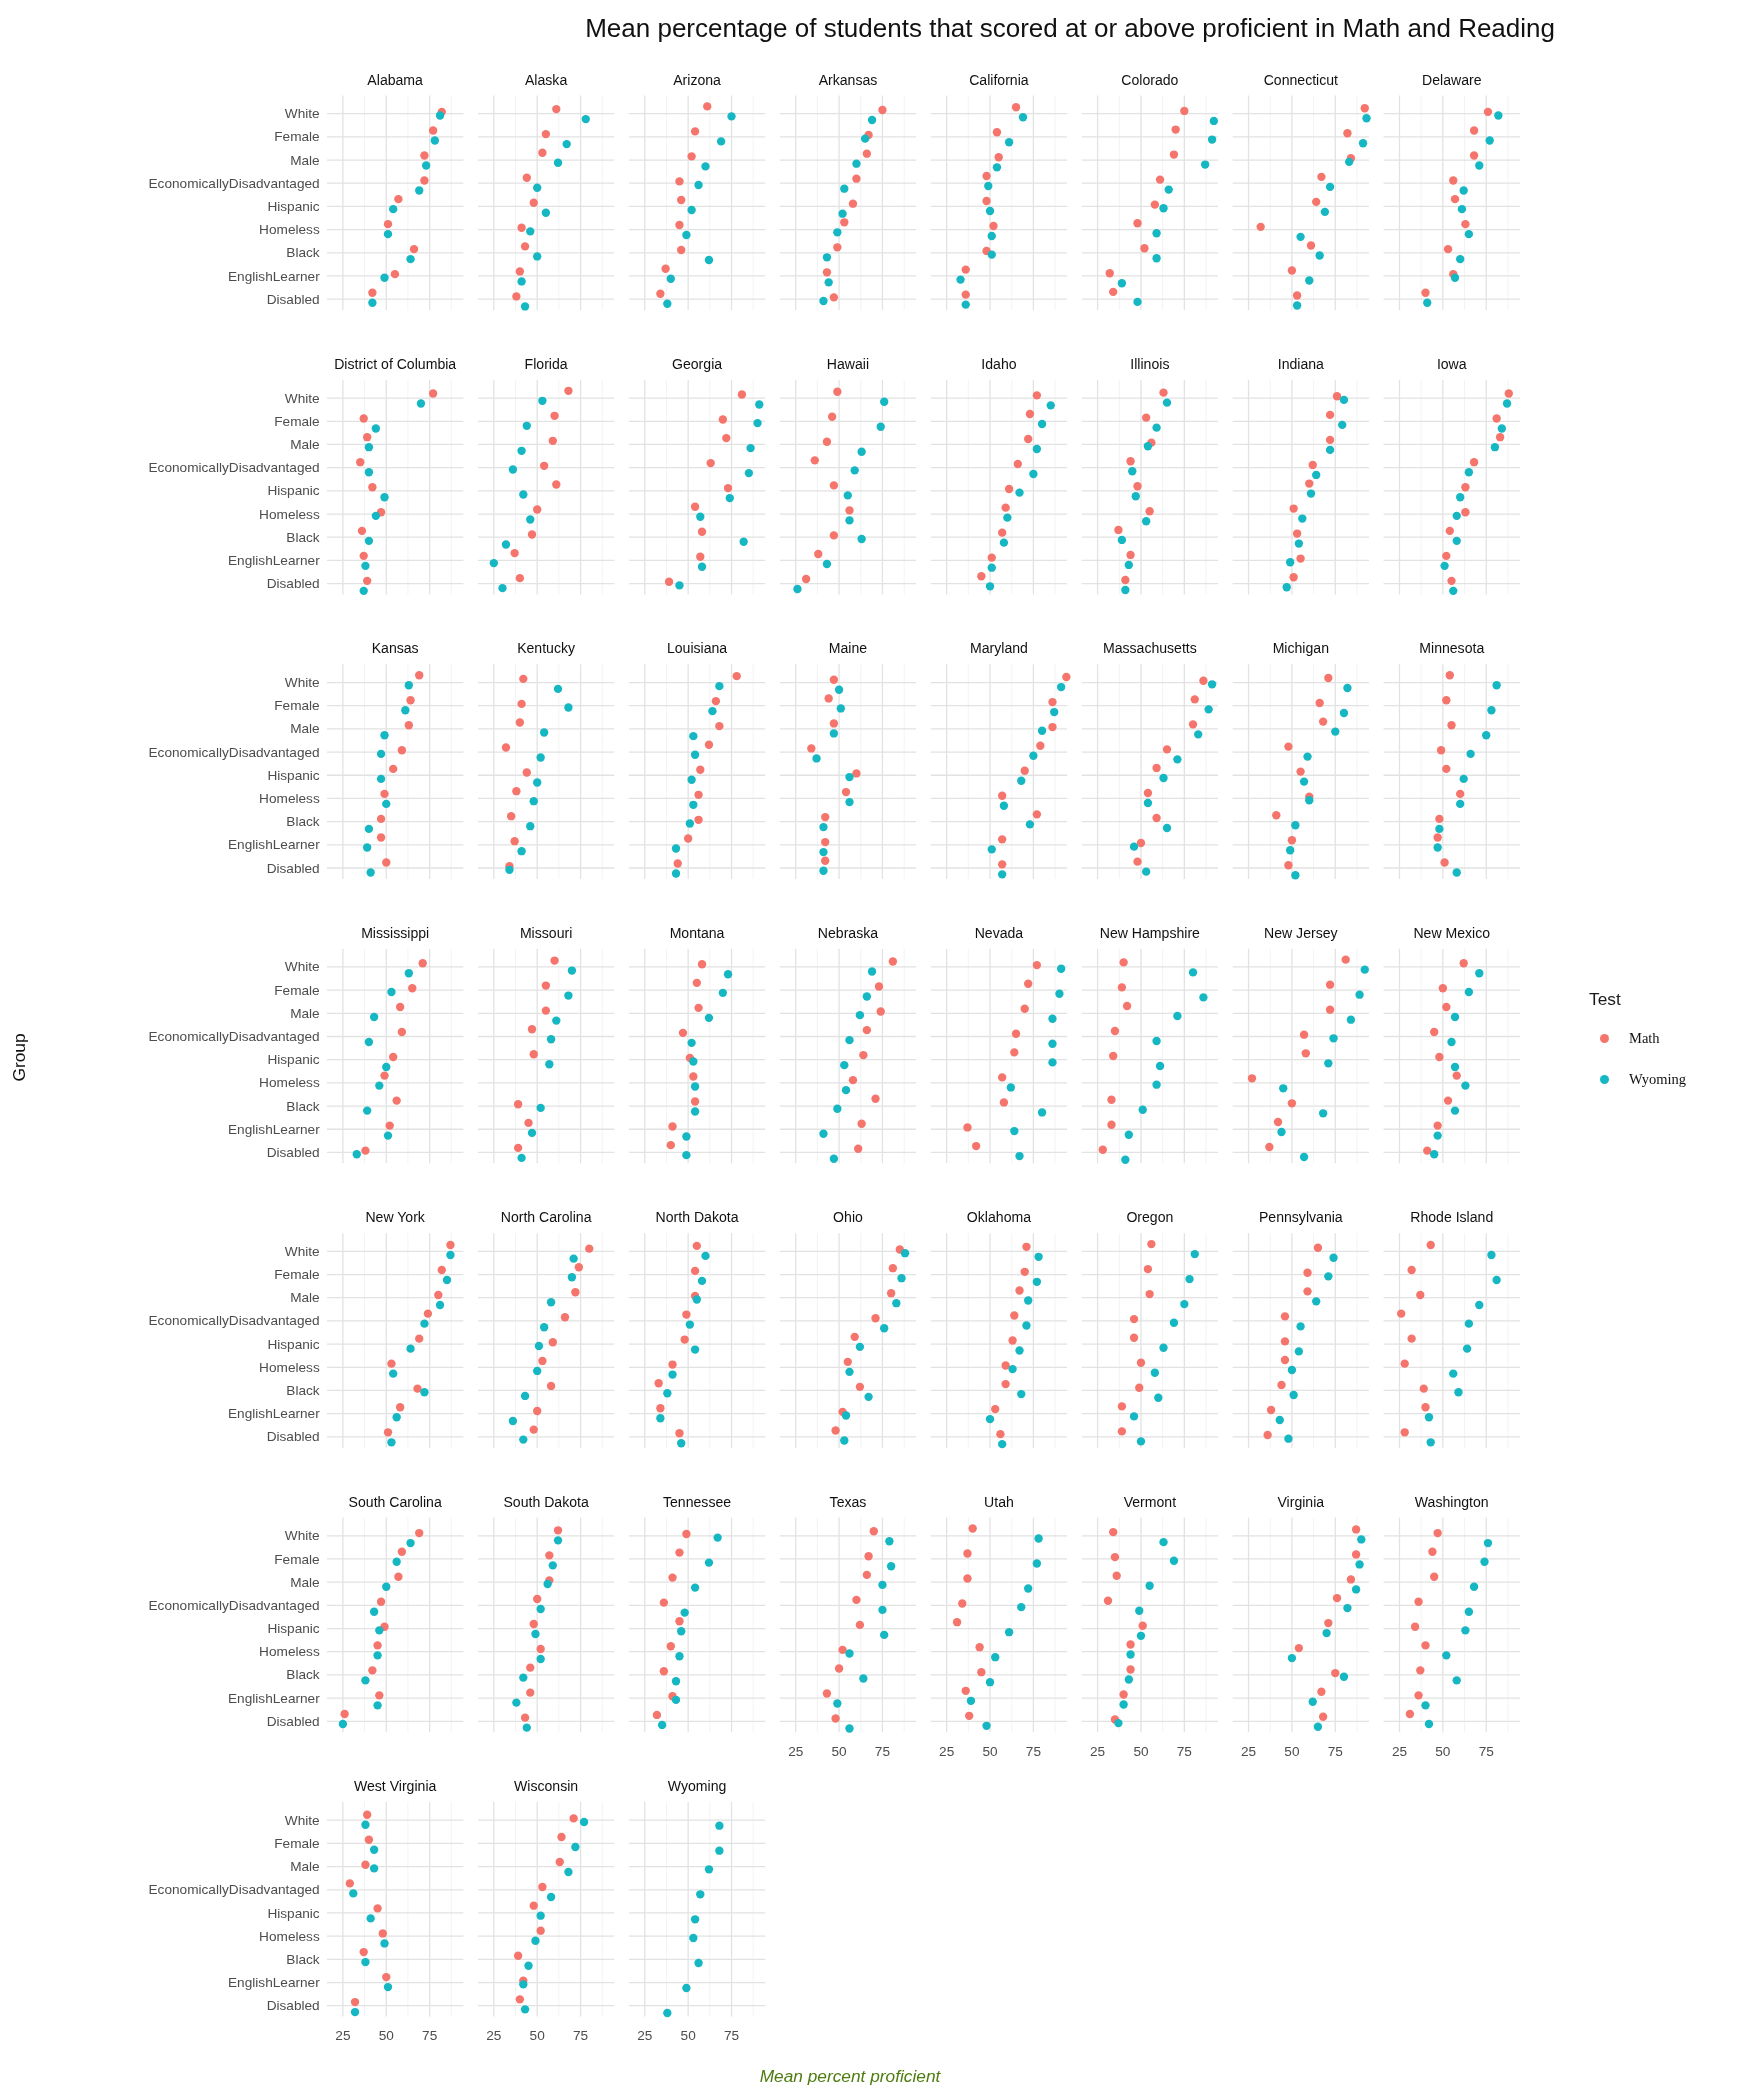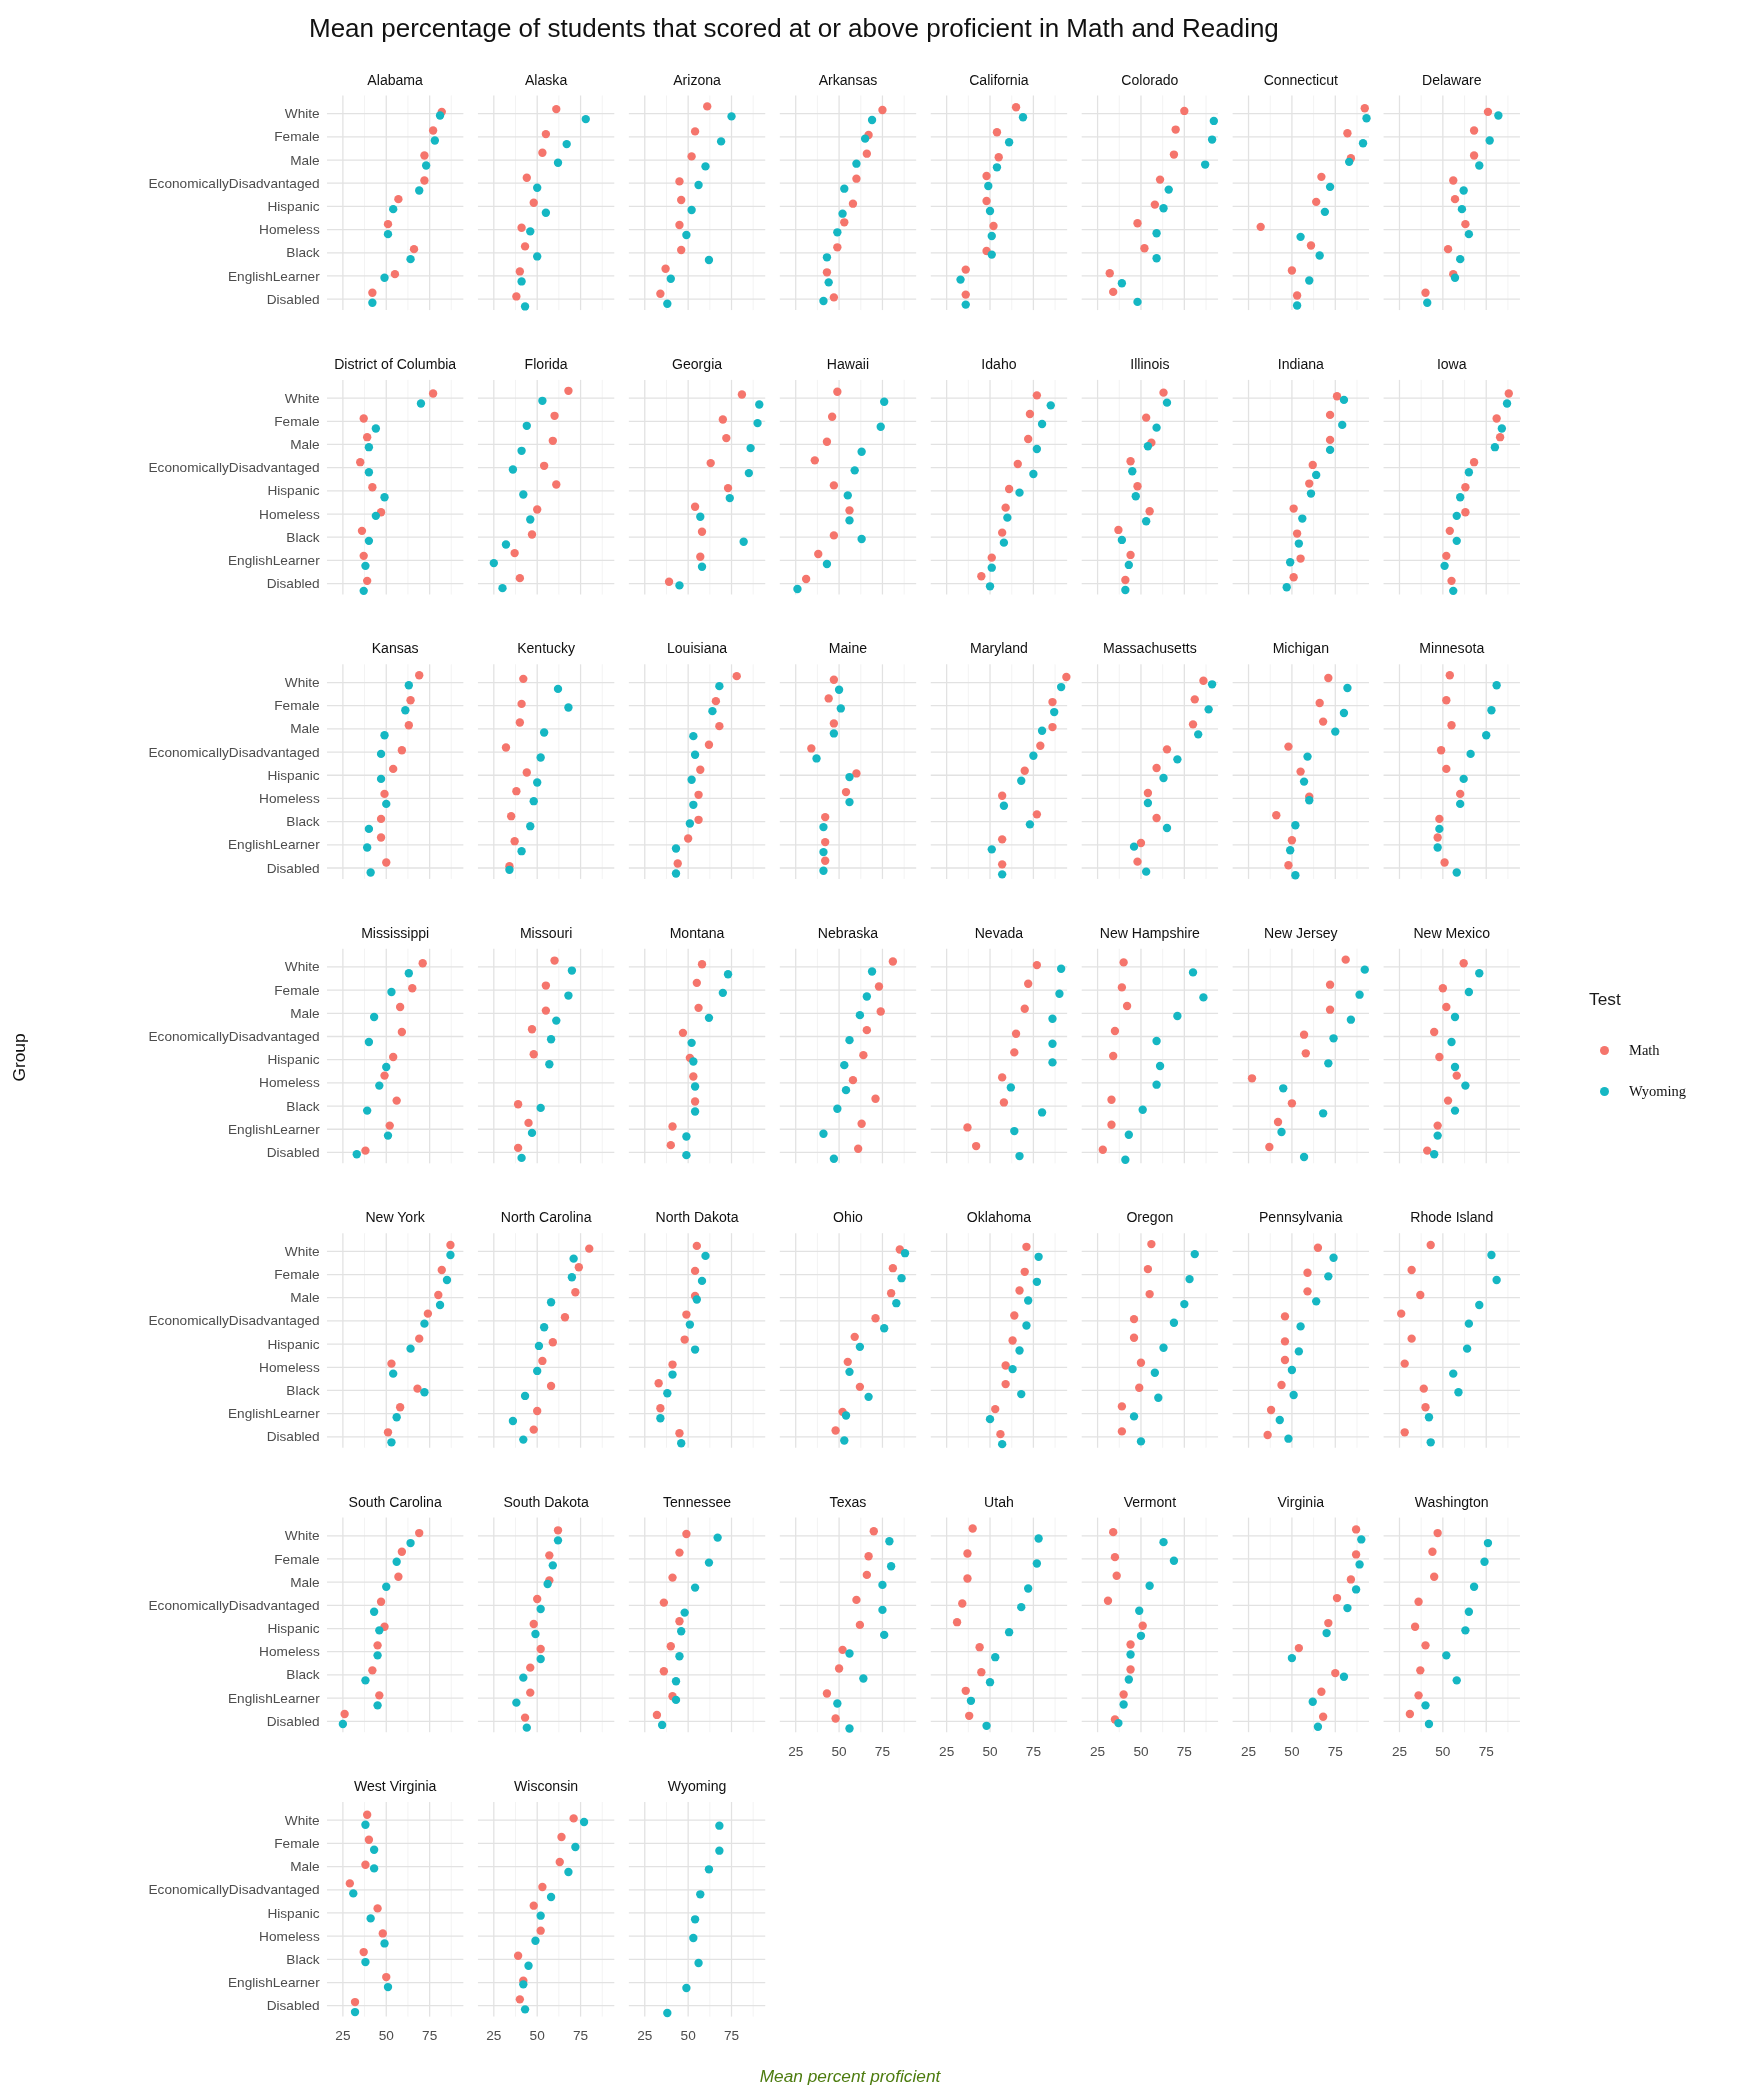--- a/index.html
+++ b/index.html
@@ -1,23 +1,23 @@
 <!DOCTYPE html>
 <html style="font-size:14.5px"><head>
 <meta charset="utf-8">
 <style>
   html,body{margin:0;padding:0;background:#ffffff;}
   body{width:1746px;height:2095px;position:relative;font-family:"Liberation Sans",sans-serif;color:#1a1a1a;}
   .abs{position:absolute;}
-  #chart-title{left:309px;top:12.7px;width:1246px;text-align:left;font-size:26px;color:#111;}
+  #chart-title{left:309px;top:12.7px;width:1246px;text-align:right;font-size:26px;color:#111;}
   #x-axis-title{left:309px;top:2066px;width:1082px;text-align:center;font-size:17.3px;color:#4d7c0f;font-style:italic;}
   #y-axis-title{left:-56px;top:1053px;width:145px;text-align:center;font-size:17.3px;color:#111;
                 transform:rotate(-90deg);transform-origin:center center;}
   #legend{left:1589px;top:989px;width:155px;}
-  #legend .lg-title{font-size:17.3px;margin-bottom:32px;}
+  #legend .lg-title{font-size:17.3px;margin-bottom:20px;}
   .lg-item{display:flex;align-items:center;margin-bottom:23.6px;font-family:Liberation Serif, serif;}
   .lg-dot{width:9px;height:9px;border-radius:50%;margin-left:11px;margin-right:20px;flex:0 0 auto;}
   .lg-label{font-size:14.5px;color:#111;}
   svg text{font-family:"Liberation Sans",sans-serif;}
 </style>
 </head>
 <body>
 
 <div id="chart-title" class="abs">Mean percentage of students that scored at or above proficient in Math and Reading</div>
 

